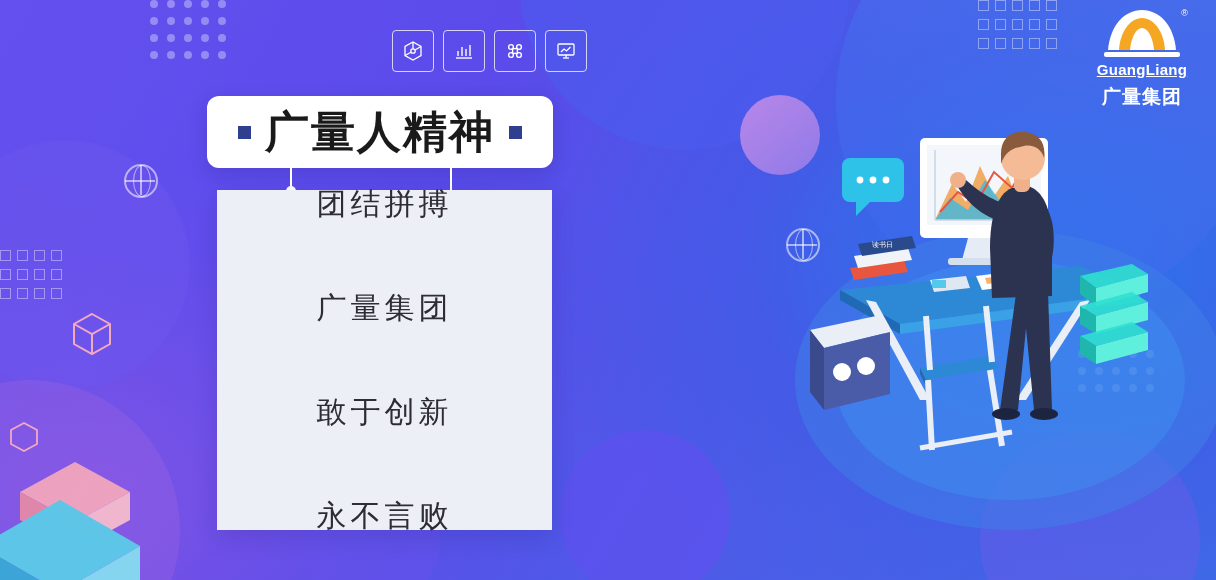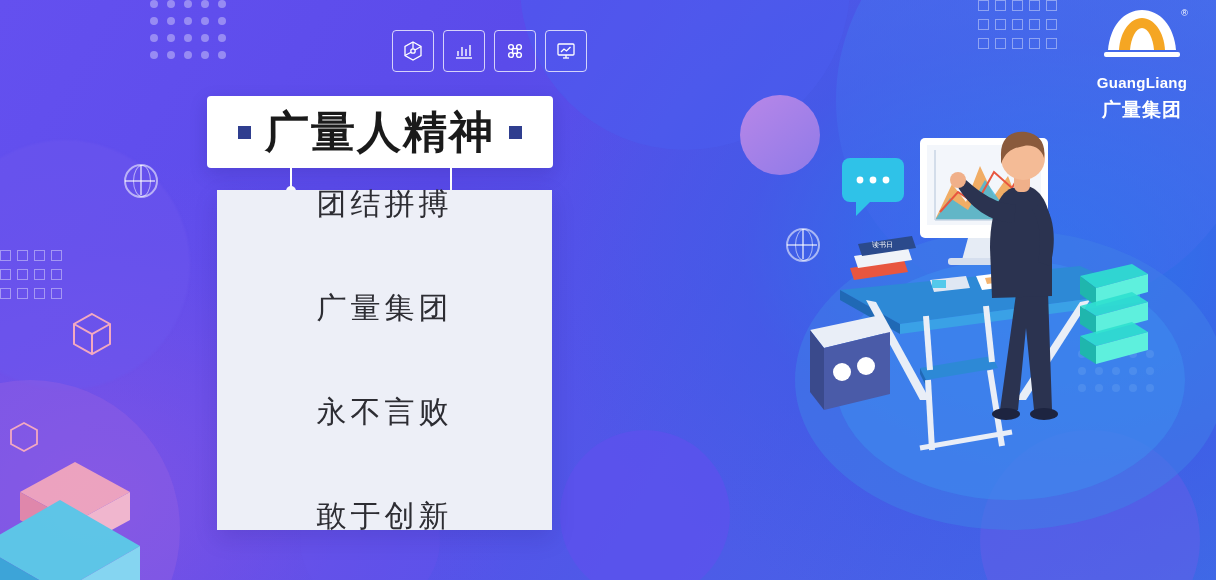--- a/index.html
+++ b/index.html
@@ -48,21 +48,21 @@
   
   .cube{position:absolute;}
   
   .iconrow{position:absolute;left:392px;top:30px;display:flex;gap:9px;}
   .iconbox{width:40px;height:40px;border:1.6px solid rgba(255,255,255,.75);border-radius:4px;display:flex;align-items:center;justify-content:center;}
   .iconbox svg{display:block;}
 
   
   .titlebox{
     position:absolute;left:207px;top:96px;width:346px;height:72px;
-    background:#ffffff;border-radius:4px;display:flex;align-items:center;justify-content:center;gap:14px;
+    background:#ffffff;border-radius:12px;display:flex;align-items:center;justify-content:center;gap:14px;
     box-shadow:0 6px 18px rgba(30,20,110,.18);
   }
   .titlebox .sq{width:13px;height:13px;background:#2f3e8f;}
   .title-text{
     font-size:44px;font-weight:bold;color:#1a1a1a;letter-spacing:2px;line-height:1;
     font-family:"DejaVu Sans","Liberation Sans",sans-serif;
   }
   .connector{position:absolute;left:290px;top:168px;width:162px;height:22px;}
   .connector .vl{position:absolute;left:0;top:0;width:2px;height:22px;background:#ffffff;}
   .connector .vr{position:absolute;right:0;top:0;width:2px;height:22px;background:#ffffff;}
@@ -77,21 +77,21 @@
     gap:24px;
   }
   .panel .line{
     font-size:30px;color:#2d2d33;letter-spacing:4px;height:80px;line-height:80px;
     font-family:"DejaVu Sans","Liberation Sans",sans-serif;
   }
 
   
   .logo{position:absolute;right:18px;top:6px;width:112px;text-align:center;}
   .logo .mark{position:relative;width:88px;height:54px;margin:0 auto;}
-  .logo .brand{color:#ffffff;font-size:15px;font-weight:bold;letter-spacing:.3px;margin-top:14px;}
+  .logo .brand{color:#ffffff;font-size:15px;font-weight:bold;letter-spacing:.3px;margin-top:1px;text-decoration:underline;}
   .logo .cn{color:#ffffff;font-size:19px;font-weight:bold;letter-spacing:1px;margin-top:6px;font-family:"DejaVu Sans","Liberation Sans",sans-serif;}
   .logo .reg{position:absolute;right:-2px;top:2px;color:#fff;font-size:9px;}
 
   
   .illus{position:absolute;left:780px;top:80px;width:460px;height:450px;}
 </style>
 </head>
 <body>
 
 <div class="stage">
@@ -250,22 +250,22 @@
   </div>
   <div class="connector">
     <span class="vl"></span>
       <span class="vr"></span>
       <span class="dot"></span>
   </div>
 
   <div class="panel">
     <div class="line">团结拼搏</div>
     <div class="line">广量集团</div>
+    <div class="line">敢于创新</div>
     <div class="line">永不言败</div>
-    <div class="line">敢于创新</div>
   </div>
 
   <div class="logo">
     <div class="mark">
       <svg width="88" height="54" viewBox="0 0 88 54">
         <path d="M44 4 C26 4 12 20 10 44 L78 44 C76 20 62 4 44 4 Z" fill="#ffffff"></path>
         <path d="M44 12 C32 12 22 26 21 44 L67 44 C66 26 56 12 44 12 Z" fill="#f5a623"></path>
         <path d="M44 22 C38 22 33 32 32 44 L56 44 C55 32 50 22 44 22 Z" fill="#ffffff"></path>
         <rect x="6" y="46" width="76" height="5" rx="2" fill="#ffffff"></rect>
       </svg>

